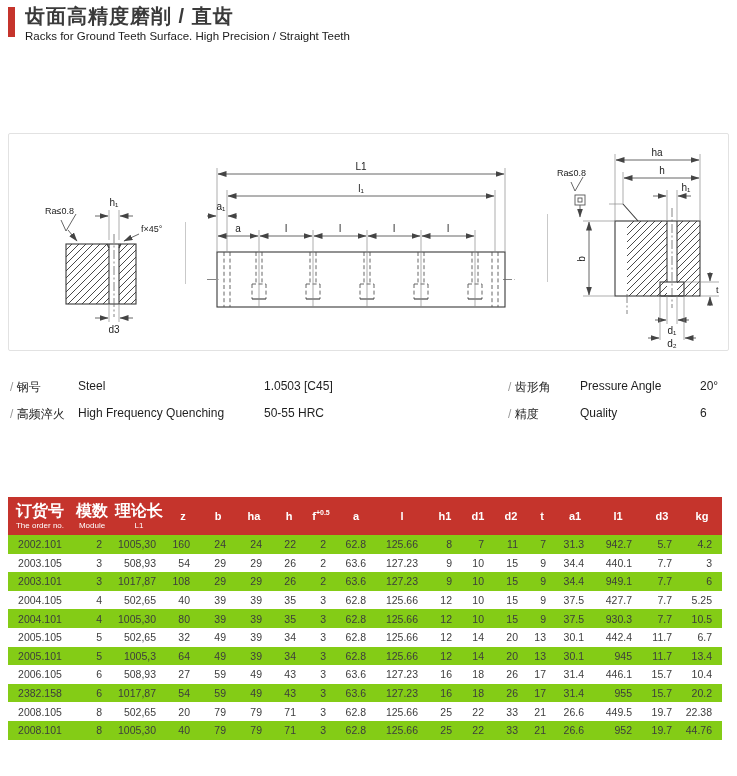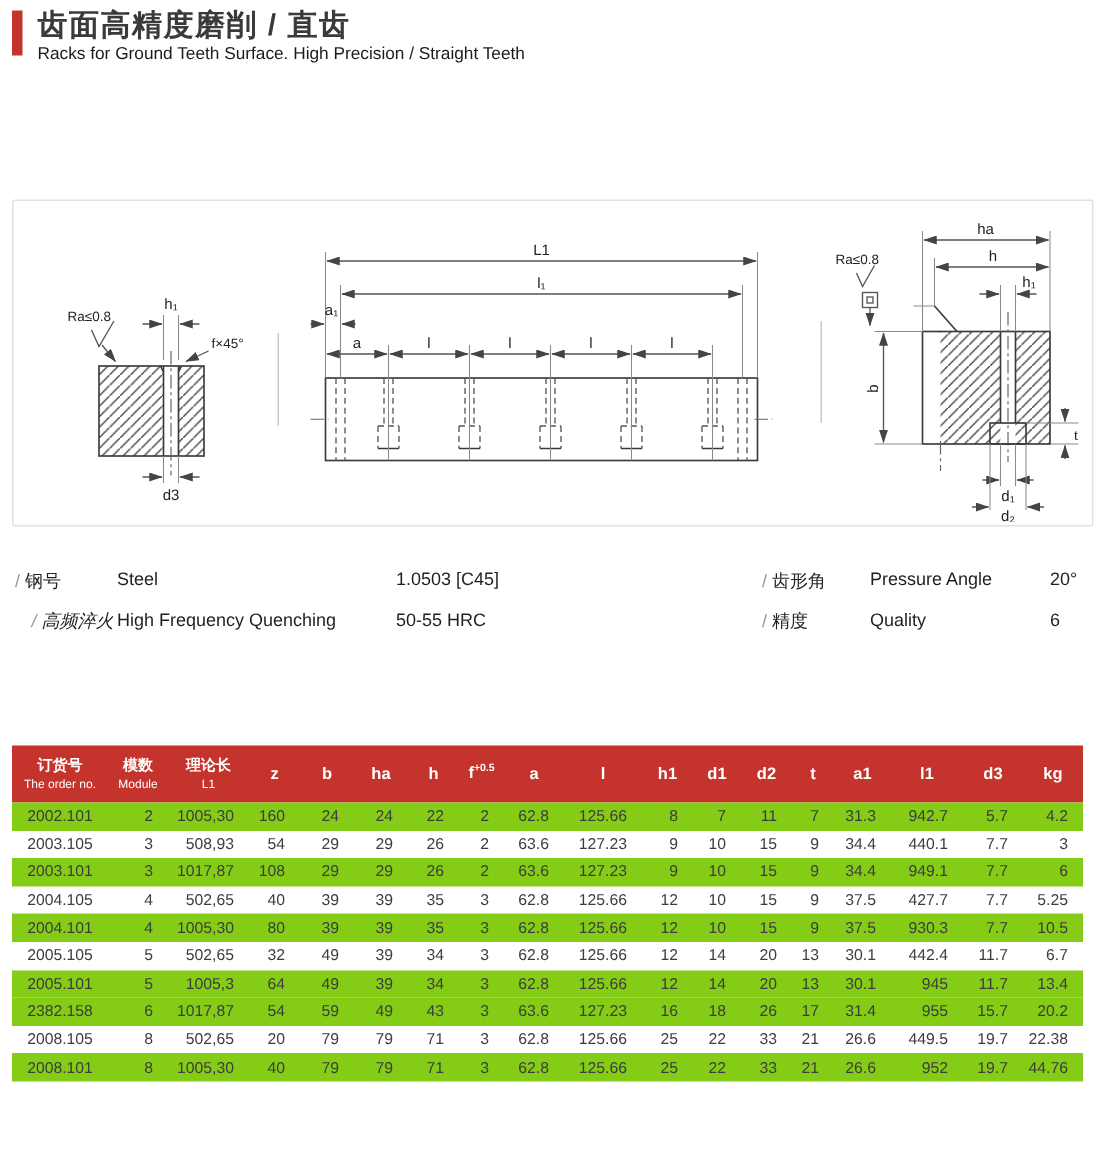--- a/index.html
+++ b/index.html
@@ -33,21 +33,21 @@
   
   .spec{position:absolute;font-size:12px;color:#1f1f1f;white-space:nowrap;}
   .spec-slash{color:#999;}
 
   
   table.spec-table{position:absolute;left:8px;top:497px;width:714px;
         border-collapse:collapse;table-layout:fixed;font-size:10.5px;}
   .spec-table thead th{background:#c5342c;color:#fff;height:38px;font-weight:bold;
         font-size:11px;text-align:center;vertical-align:middle;padding:0;line-height:1.15;}
   .spec-table thead th sup{font-size:7px;}
-  .spec-table th .cn{font-size:10px;}
+  .spec-table th .cn{font-size:16px;}
   .spec-table th .en{font-size:8px;font-weight:normal;margin-top:1px;}
   .spec-table tbody tr{height:18.6px;}
   .spec-table tbody tr.alt{background:#84cc16;}
   .spec-table td{color:#3d3d3d;padding:0;}
   .spec-table td.num{text-align:right;padding-right:10px;}
   .spec-table td.ord{text-align:center;}
 </style>
 </head>
 <body>
 
@@ -252,21 +252,21 @@
     </svg>
   </div>
 
   <div class="spec" style="left:10px;top:379px;">
     <span class="spec-slash">/</span>
     <span>钢号</span>
   </div>
   <div class="spec" style="left:78px;top:379px;">Steel</div>
   <div class="spec" style="left:264px;top:379px;">1.0503 [C45]</div>
 
-  <div class="spec" style="left:21px;top:406px;font-style:italic;">
+  <div class="spec" style="left:10px;top:406px;">
     <span class="spec-slash">/</span>
     <span>高频淬火</span>
   </div>
   <div class="spec" style="left:78px;top:406px;">High Frequency Quenching</div>
   <div class="spec" style="left:264px;top:406px;">50-55 HRC</div>
 
   <div class="spec" style="left:508px;top:379px;">
     <span class="spec-slash">/</span>
     <span>齿形角</span>
   </div>
@@ -466,20 +466,40 @@
           <td class="num">125.66</td>
           <td class="num">12</td>
           <td class="num">14</td>
           <td class="num">20</td>
           <td class="num">13</td>
           <td class="num">30.1</td>
           <td class="num">945</td>
           <td class="num">11.7</td>
           <td class="num">13.4</td>
         </tr>
+        <tr>
+          <td class="ord">2006.105</td>
+          <td class="num">6</td>
+          <td class="num">508,93</td>
+          <td class="num">27</td>
+          <td class="num">59</td>
+          <td class="num">49</td>
+          <td class="num">43</td>
+          <td class="num">3</td>
+          <td class="num">63.6</td>
+          <td class="num">127.23</td>
+          <td class="num">16</td>
+          <td class="num">18</td>
+          <td class="num">26</td>
+          <td class="num">17</td>
+          <td class="num">31.4</td>
+          <td class="num">446.1</td>
+          <td class="num">15.7</td>
+          <td class="num">10.4</td>
+        </tr>
         <tr class="alt">
           <td class="ord">2382.158</td>
           <td class="num">6</td>
           <td class="num">1017,87</td>
           <td class="num">54</td>
           <td class="num">59</td>
           <td class="num">49</td>
           <td class="num">43</td>
           <td class="num">3</td>
           <td class="num">63.6</td>

